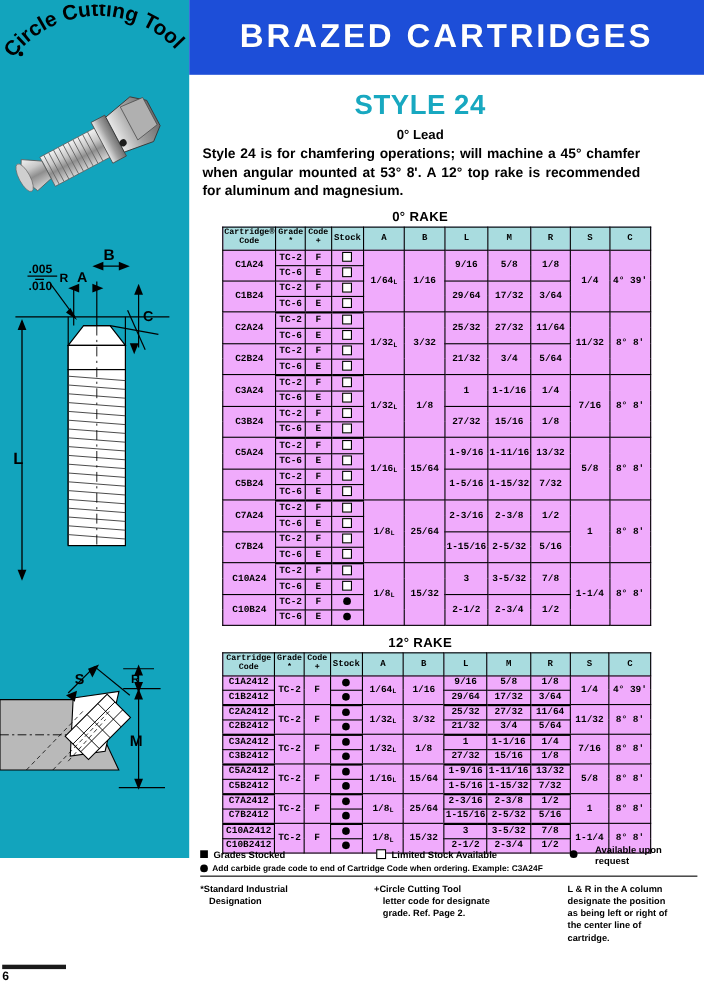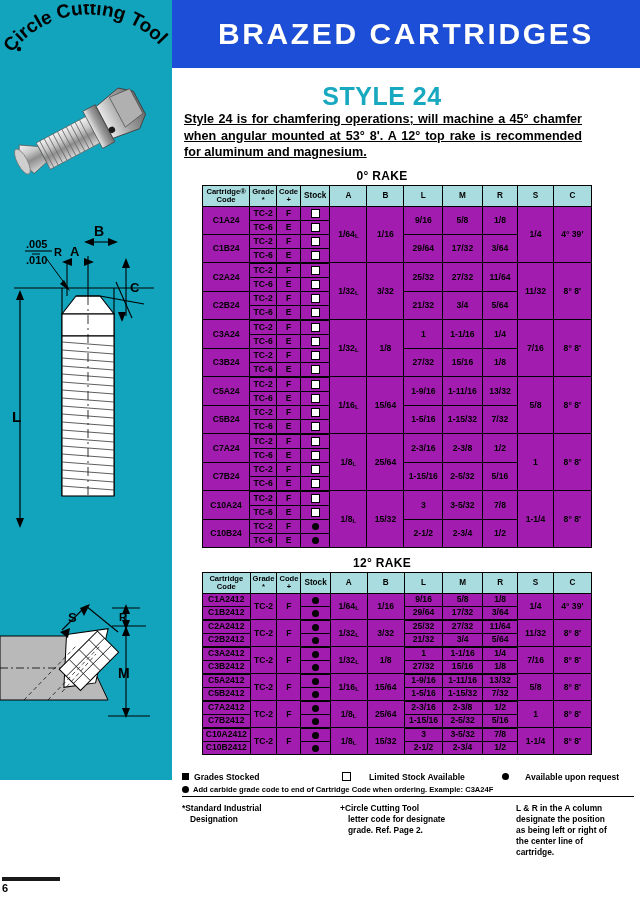--- a/index.html
+++ b/index.html
@@ -36,32 +36,32 @@
   .style-title{
     text-align:center;color:#18a8c0;font-weight:bold;font-size:25px;
     letter-spacing:.5px;margin:14px 0 0 0;
   }
   .lead{
     text-align:center;color:#000;font-weight:bold;font-size:12px;
     margin:4px 0 3px 0;
   }
   .intro{
     color:#000;font-size:12.6px;line-height:1.32;font-weight:bold;
-    margin:0 10px 0 12px;text-align:justify;text-decoration:underline;
+    margin:0 10px 0 12px;text-align:justify;
   }
 
   
   .rake-label{
     text-align:center;font-weight:bold;font-size:12px;
     margin:8px 0 2px 0;letter-spacing:.3px;
   }
   table.spec{
     border-collapse:collapse;table-layout:fixed;
-    margin:0 0 0 30px;background:#a21caf;
-    font-size:8.6px;font-weight:bold;color:#000;
+    margin:0 0 0 30px;background:#f0abfc;
+    font-size:8.6px;font-weight:bold;color:#000;font-family:Liberation Mono, monospace;
   }
   table.spec td,table.spec th{
     border:1px solid #000;text-align:center;vertical-align:middle;
     padding:0;line-height:1.05;
   }
   table.spec thead th{
     background:#a9dcdf;height:20px;font-size:8.2px;font-weight:bold;
   }
   .hdr2{font-size:7.6px;line-height:1.05;}
   .cartcol{width:48px;}
@@ -93,21 +93,21 @@
   
   .t12 td{height:12px;font-size:8.6px;}
 
   
   .legend{
     position:absolute;left:182px;top:770px;width:452px;
     font-size:8.6px;font-weight:bold;color:#000;
   }
   .legend-row{display:flex;align-items:center;height:13px;}
   .lg1{width:160px;display:flex;align-items:center;gap:5px;}
-  .lg2{width:160px;display:flex;align-items:center;gap:18px;}
+  .lg2{width:176px;display:flex;align-items:center;gap:5px;}
   .lg3{flex:1;display:flex;align-items:center;gap:16px;}
   .sq{display:inline-block;width:7px;height:7px;background:#000;}
   .sqo{display:inline-block;width:7px;height:7px;border:1.3px solid #000;background:#fff;}
   .dt{display:inline-block;width:7px;height:7px;border-radius:50%;background:#000;}
 
   .addline{
     display:flex;align-items:center;gap:4px;
     font-size:7.6px;font-weight:bold;margin-top:2px;
     border-bottom:1.5px solid #000;padding-bottom:2px;width:100%;text-align:right;
   }
@@ -328,20 +328,21 @@
       </g>
       <polygon points="126,38 122,48 130,48" fill="#000"></polygon>
       <polygon points="126,130 122,120 130,120" fill="#000"></polygon>
       <text x="118" y="90" font-family="'Liberation Sans', sans-serif" font-size="14" font-weight="bold" fill="#000">M</text>
     </svg>
   </div>
 
   <div class="right-col">
 
     <div class="style-title">STYLE 24</div>
+    <div class="lead">0° Lead</div>
     <div class="intro">Style 24 is for chamfering operations; will machine a 45° chamfer when angular mounted at 53° 8'. A 12° top rake is recommended for aluminum and magnesium.</div>
 
     <div class="rake-label">0° RAKE</div>
     <table class="spec t0">
       <thead>
         <tr>
           <th class="cartcol">
             <div class="hdr2">Cartridge®</div>
             <div class="hdr2">Code</div>
           </th>

